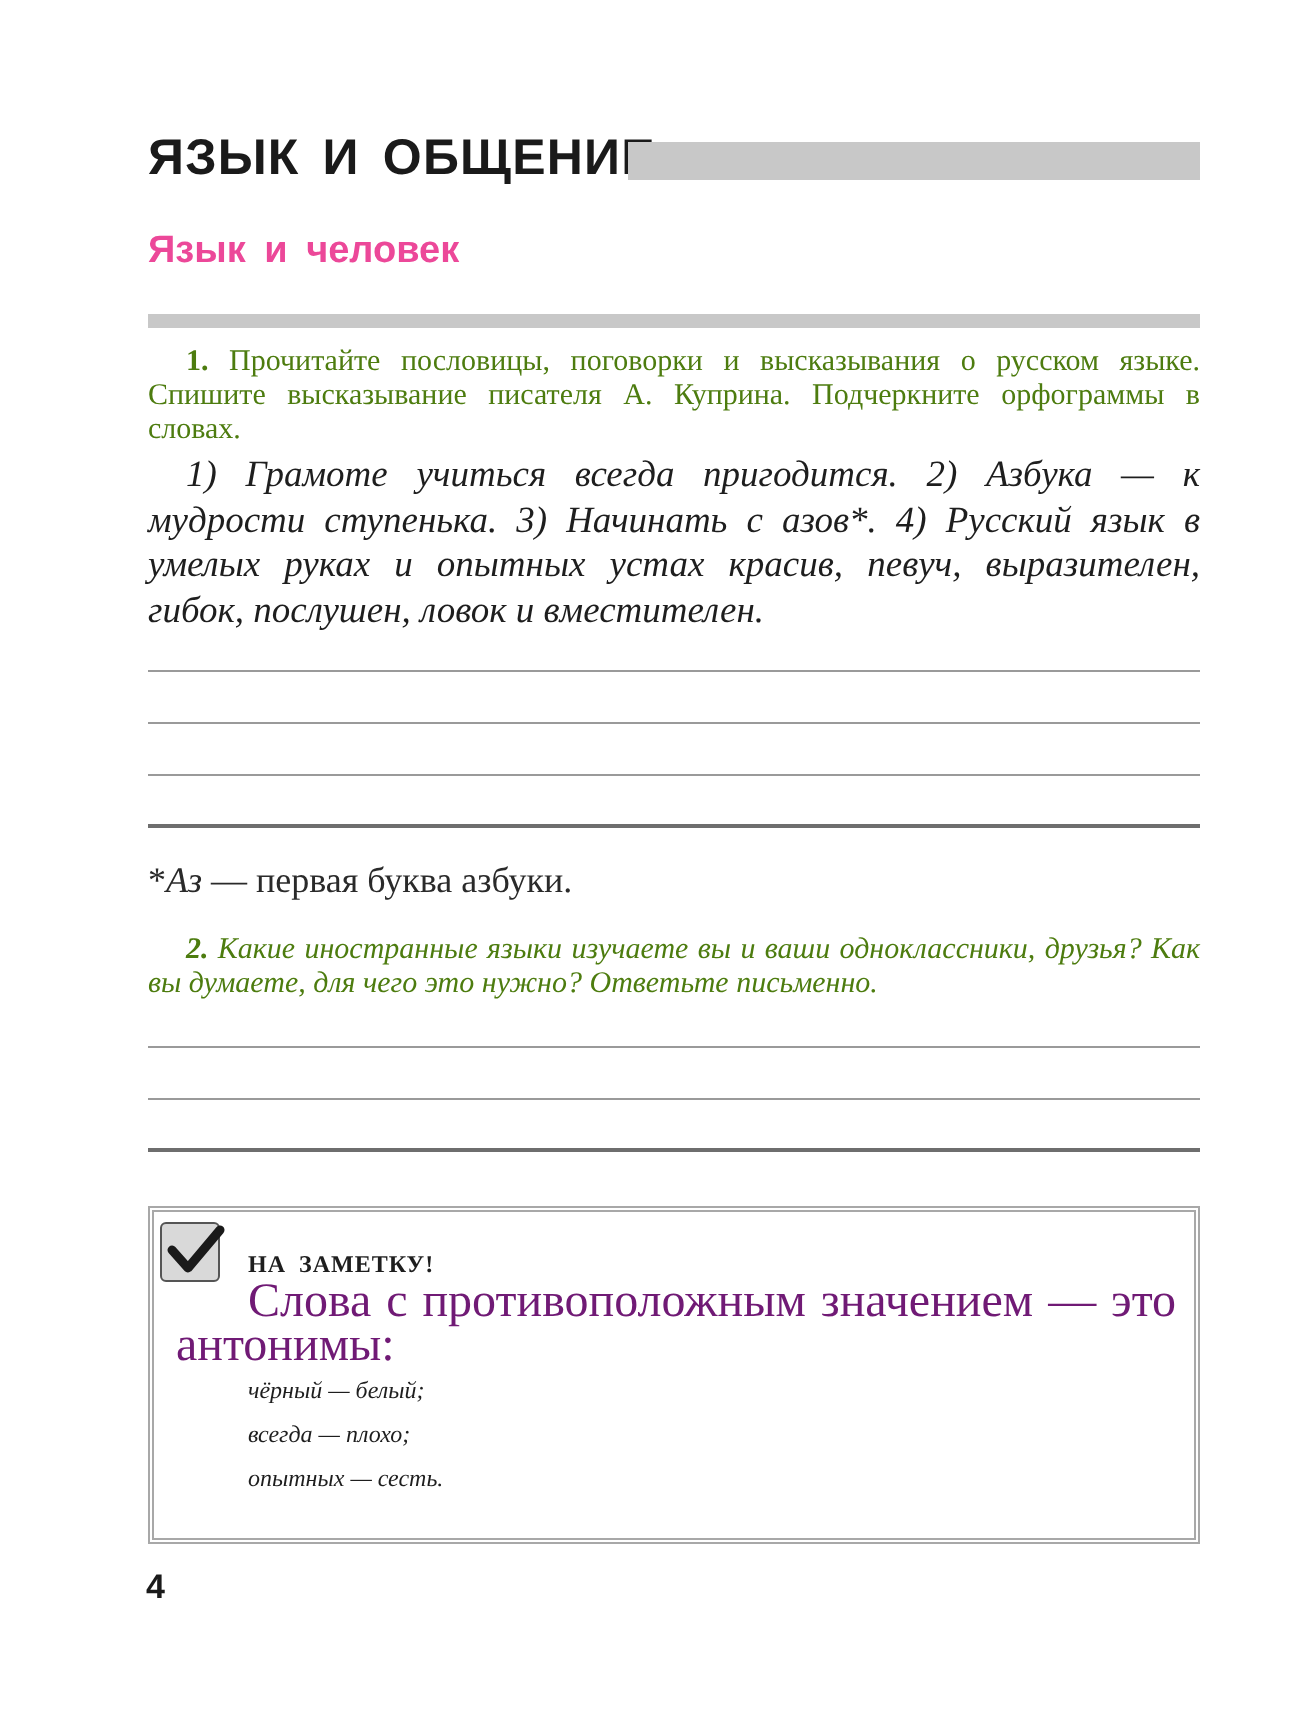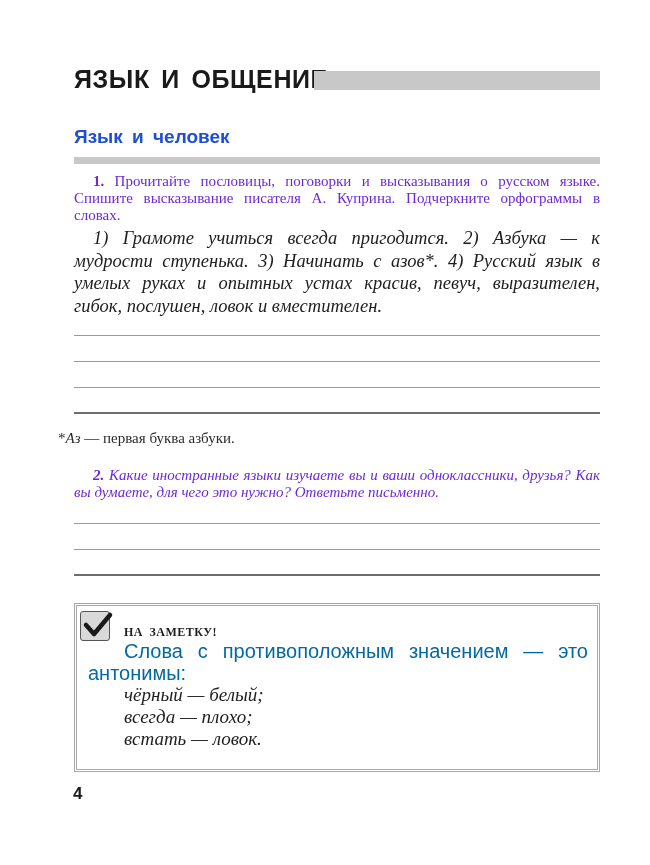--- a/index.html
+++ b/index.html
@@ -6,65 +6,65 @@
   body { width: 650px; height: 865px; position: relative; overflow: hidden; color: #1e1e1e; }
   .abs { position: absolute; }
   .chapter-title {
     left: 74px; top: 62px;
     font-family: "Liberation Sans", sans-serif; font-weight: bold;
     font-size: 25px; letter-spacing: 0.6px; word-spacing: 4px; color: #1a1a1a;
     line-height: 34px; white-space: nowrap;
   }
   .chapter-bar { left: 314px; top: 71px; width: 286px; height: 19px; background: #c8c8c8; }
   .section-title {
-    left: 74px; top: 124px;
+    left: 74px; top: 113px;
     font-family: "Liberation Sans", sans-serif; font-weight: bold;
-    font-size: 19px; word-spacing: 4px; color: #1d4ed8; line-height: 26px; white-space: nowrap;
+    font-size: 19px; word-spacing: 4px; color: #ec4899; line-height: 26px; white-space: nowrap;
   }
   .section-bar { left: 74px; top: 157px; width: 526px; height: 7px; background: #c8c8c8; }
   .task {
     left: 74px; width: 526px;
     font-family: "Liberation Serif", serif; font-size: 15px; line-height: 17px;
-    text-align: justify; text-indent: 19px; color: #6d28d9;
+    text-align: justify; text-indent: 19px; color: #4d7c0f;
   }
   .task .num { font-weight: bold; }
   .quote {
     left: 74px; top: 227px; width: 526px;
     font-family: "Liberation Serif", serif; font-size: 18.5px; line-height: 22.5px;
     text-align: justify; text-indent: 19px; color: #1e1e1e; font-style: italic;
   }
   .line { left: 74px; width: 526px; height: 1px; background: #9a9a9a; }
   .line.last { height: 2px; background: #6e6e6e; }
   .footnote {
-    left: 58px; top: 430px;
-    font-family: "Liberation Serif", serif; font-size: 15px; color: #2a2a2a; white-space: nowrap;
+    left: 74px; top: 430px;
+    font-family: "Liberation Serif", serif; font-size: 18px; color: #2a2a2a; white-space: nowrap;
   }
   .footnote i { font-style: italic; }
   .note-box {
     left: 74px; top: 603px; width: 520px; height: 163px;
     border: 3px double #a8a8a8;
     background: #ffffff;
   }
   .check-icon {
     left: 80px; top: 611px; width: 30px; height: 30px;
     background: #d9d9d9; border: 1px solid #555; border-radius: 3px; box-sizing: border-box;
   }
   .note-title {
     left: 124px; top: 621px;
     font-family: "Liberation Serif", serif; font-weight: bold; font-size: 12px; color: #1e1e1e;
     letter-spacing: 0.5px; word-spacing: 3px; white-space: nowrap; line-height: 22px;
   }
   .note-text {
     left: 88px; top: 640px; width: 500px;
-    font-family: Liberation Sans, sans-serif; font-size: 20px; line-height: 22px;
-    text-align: justify; text-indent: 36px; color: #0369a1;
+    font-family: Liberation Serif, serif; font-size: 24px; line-height: 22px;
+    text-align: justify; text-indent: 36px; color: #701a75;
   }
   .example {
     left: 124px;
-    font-family: "Liberation Serif", serif; font-style: italic; font-size: 19px; line-height: 22px;
+    font-family: "Liberation Serif", serif; font-style: italic; font-size: 12px; line-height: 22px;
     color: #1e1e1e; white-space: nowrap;
   }
   .page-number {
     left: 73px; top: 784px;
     font-family: "Liberation Sans", sans-serif; font-weight: bold; font-size: 17px; color: #1a1a1a;
   }
 </style>
 </head>
 <body>
 
@@ -94,15 +94,15 @@
 <div class="abs note-box"></div>
 <div class="abs check-icon">
   <svg width="30" height="30" viewBox="0 0 30 30" style="position:absolute;left:0;top:0;overflow:visible;">
     <path d="M5 13 L13 22 L29 3" fill="none" stroke="#1a1a1a" stroke-width="4.5" stroke-linecap="round" stroke-linejoin="round"></path>
   </svg>
 </div>
 <div class="abs note-title">НА ЗАМЕТКУ!</div>
 <div class="abs note-text">Слова с противоположным значением — это антонимы:</div>
 <div class="abs example" style="top:684px;">чёрный — белый;</div>
 <div class="abs example" style="top:706px;">всегда — плохо;</div>
-<div class="abs example" style="top:728px;">встать — ловок.</div>
+<div class="abs example" style="top:728px;">опытных — сесть.</div>
 
 <div class="abs page-number">4</div>
 
 </body></html>

